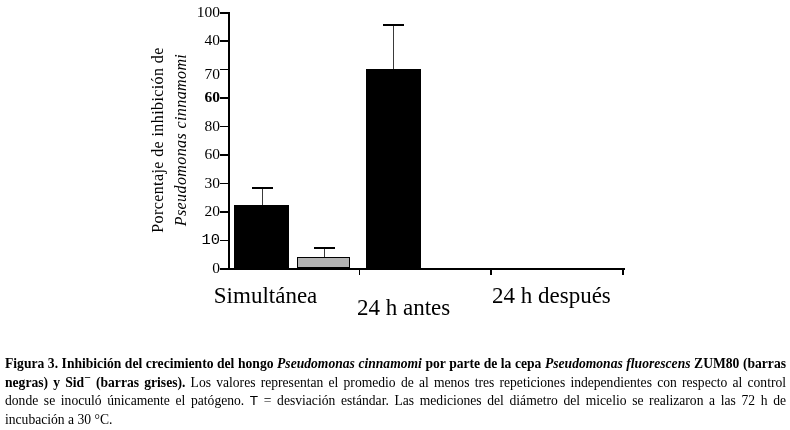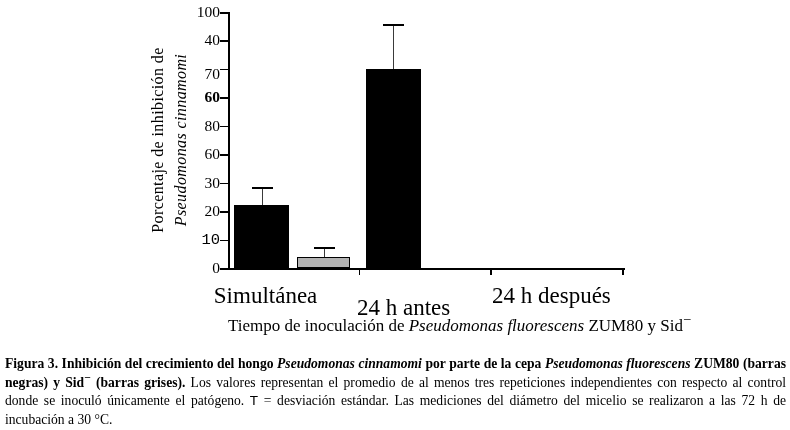--- a/index.html
+++ b/index.html
@@ -83,19 +83,16 @@
       <div class="ytick-label" style="top: 259px;">0</div>
       <div class="ytick" style="top: 268px;"></div>
       <div class="xtick" style="left: 358.667px;"></div>
       <div class="cat-label" style="left: 213.833px;">Simultánea</div>
       <div class="xtick" style="left: 490.333px;"></div>
       <div class="cat-label" style="left: 357px; margin-top: 12px;">24 h antes</div>
       <div class="xtick" style="left: 622px;"></div>
       <div class="cat-label" style="left: 492px;">24 h después</div>
     </div>
 
-  <div id="xtitle">
-    <span>Tiempo de inoculación de </span><span class="it">Pseudomonas fluorescens</span><span> ZUM80 y Sid</span><span class="supbar">−</span>
-  </div>
 
   <div id="caption"><span class="b">Figura 3. Inhibición del crecimiento del hongo </span><span class="bi">Pseudomonas cinnamomi</span><span class="b"> por parte de la cepa </span><span class="bi">Pseudomonas fluorescens</span><span class="b"> ZUM80 (barras negras) y Sid</span><span class="b supbar">−</span><span class="b"> (barras grises).</span><span> Los valores representan el promedio de al menos tres repeticiones independientes con respecto al control donde se inoculó únicamente el patógeno. </span><span class="sans">T</span><span> =  desviación estándar. Las mediciones del diámetro del micelio se realizaron a las 72 h de incubación a 30 °C.</span></div>
 
 </div>
 
 </body></html>

